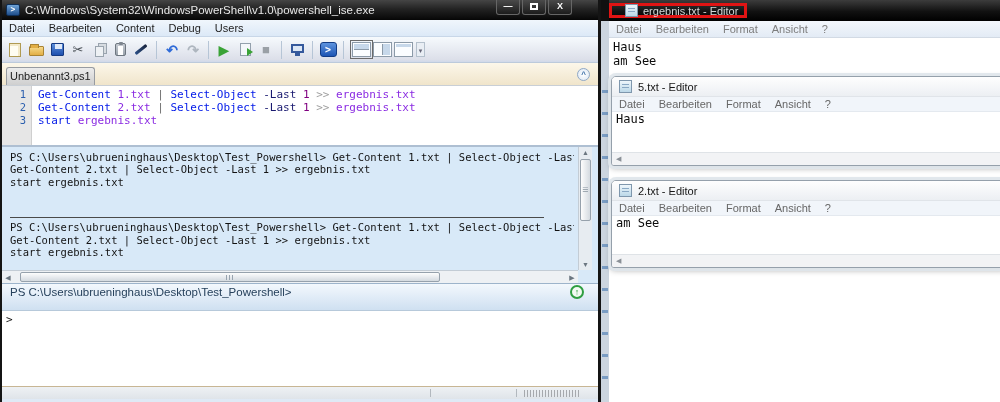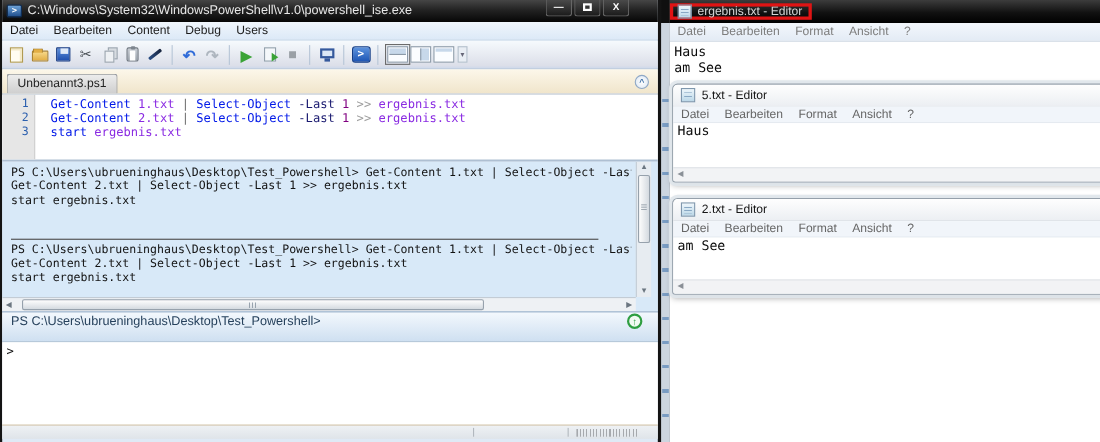--- a/index.html
+++ b/index.html
@@ -66,34 +66,34 @@
   .lay-top::before { content:""; position:absolute; left:1px; right:1px; top:1px; height:5px; background:#c7d8ea; border-bottom:1px solid #8c9aa8;}
   .lay-right::before { content:""; position:absolute; top:1px; bottom:1px; right:1px; width:7px; background:#c7d8ea; border-left:1px solid #8c9aa8;}
   .lay-max::before { content:""; position:absolute; left:1px; right:1px; top:1px; height:3px; background:#c7d8ea;}
   .ic-overflow { width:9px; height:15px; background:#e9eef4; border:1px solid #b4c0cc; color:#667;
          font-size:7px; line-height:15px; text-align:center; margin-left:1px; }
 
   
   .tabstrip { height:23px; background:linear-gradient(#fcf7ea,#f0e5cb); position:relative; padding:3px 0 0 4px;
          border-bottom:1px solid #c9cfd6; display:flex; align-items:flex-end; }
   .tab { font-size:11px; color:#222; border:1px solid #979ba1; border-bottom:none;
-         border-radius:3px 3px 0 0; padding:2px 9px; }
+         border-radius:3px 3px 0 0; padding:2px 3px; }
   .tab.inactive { background:linear-gradient(#ececec,#cwhite 0); background:linear-gradient(#ececec,#cfcfcf);
          height:18px; }
   .tab.active { background:#fff; height:20px; display:flex; gap:7px; align-items:center; position:relative; z-index:2; margin-left:2px; }
   .tab-close { font:bold 10px/10px "DejaVu Sans",sans-serif; color:#333; }
   .collapse-btn { position:absolute; right:8px; top:5px; width:13px; height:13px; border:1px solid #8fa8c6;
          border-radius:50%; background:radial-gradient(#ffffff,#dbe6f2); color:#3a6ea5;
          font:bold 8px/11px "Liberation Sans",sans-serif; text-align:center; }
 
   
   .editor { height:61px; background:#fff; display:flex; border-bottom:2px solid #aebfd2; overflow:hidden; }
   .gutter { width:30px; background:#e6e6e6; border-right:1px solid #cfcfcf; color:#2b5fae;
          font:10.5px/13px "DejaVu Sans Mono",monospace; text-align:right; padding:2px 5px 0 0; }
-  .code { flex:1; font:11px/13px "DejaVu Sans Mono",monospace; padding:2px 0 0 6px; white-space:pre;margin-left:8px; }
+  .code { flex:1; font:11px/13px "DejaVu Sans Mono",monospace; padding:2px 0 0 6px; white-space:pre; }
   .tok-cmd { color:var(--syntax-command,#0000ff); }
   .tok-arg { color:var(--syntax-argument,#8a2be2); }
   .tok-op  { color:var(--syntax-operator,#6e6e6e); }
   .tok-redir { color:var(--syntax-redirect,#9e9e9e); }
   .tok-param { color:var(--syntax-parameter,#000080); }
   .tok-num { color:var(--syntax-number,#800080); }
 
   
   .output { position:relative; height:136px; background:var(--console-bg,#d8e9f8); overflow:hidden; }
   .console-text { position:absolute; left:0; top:0; width:572px; padding:4px 0 0 8px;
@@ -134,21 +134,21 @@
          background:repeating-linear-gradient(180deg,#4d7db3 0 3px,transparent 3px 22px); }
 
   
   .np-icon { width:13px; height:13px; flex:0 0 auto; background:linear-gradient(#eef6fb,#bcd8e8);
          border:1px solid #7f97ad; position:relative; }
   .np-icon::after { content:""; position:absolute; left:2px; top:3px; right:2px; height:6px;
          background:repeating-linear-gradient(180deg,#89a8c4 0 1px,transparent 1px 3px); }
 
   .ergebnis { position:absolute; left:609px; top:0; width:391px; height:402px; background:#fff; }
   .erg-titlebar { height:21px; background:linear-gradient(#3c3c3c,#111 55%,#000); display:flex; align-items:center; }
-  .red-box { display:flex; align-items:center; gap:5px; height:15px; padding:0 6px 0 4px;
+  .red-box { display:flex; align-items:center; gap:5px; height:15px; padding:0 6px 0 13px;
          border:3px solid var(--annotation-red,#e01414); }
   .erg-title { color:#d6d6d6; font-size:11px; white-space:nowrap; }
   .erg-menubar { height:17px; background:linear-gradient(#f3f7fc,#e3ebf5); border-bottom:1px solid #d2dae4;
          display:flex; align-items:center; font-size:11px; color:#7d7d7d; }
   .erg-content { font:12px/13.5px "DejaVu Sans Mono",monospace; color:#0c0c0c; padding:3px 0 0 4px; }
 
   .np-float { position:absolute; left:611px; width:396px; background:#fff;
          border:1px solid #95a0ab; border-radius:5px 5px 3px 3px;
          box-shadow:0 0 0 3px rgba(224,230,236,.92), 0 2px 6px rgba(0,0,0,.35);
          display:flex; flex-direction:column; overflow:hidden; }

